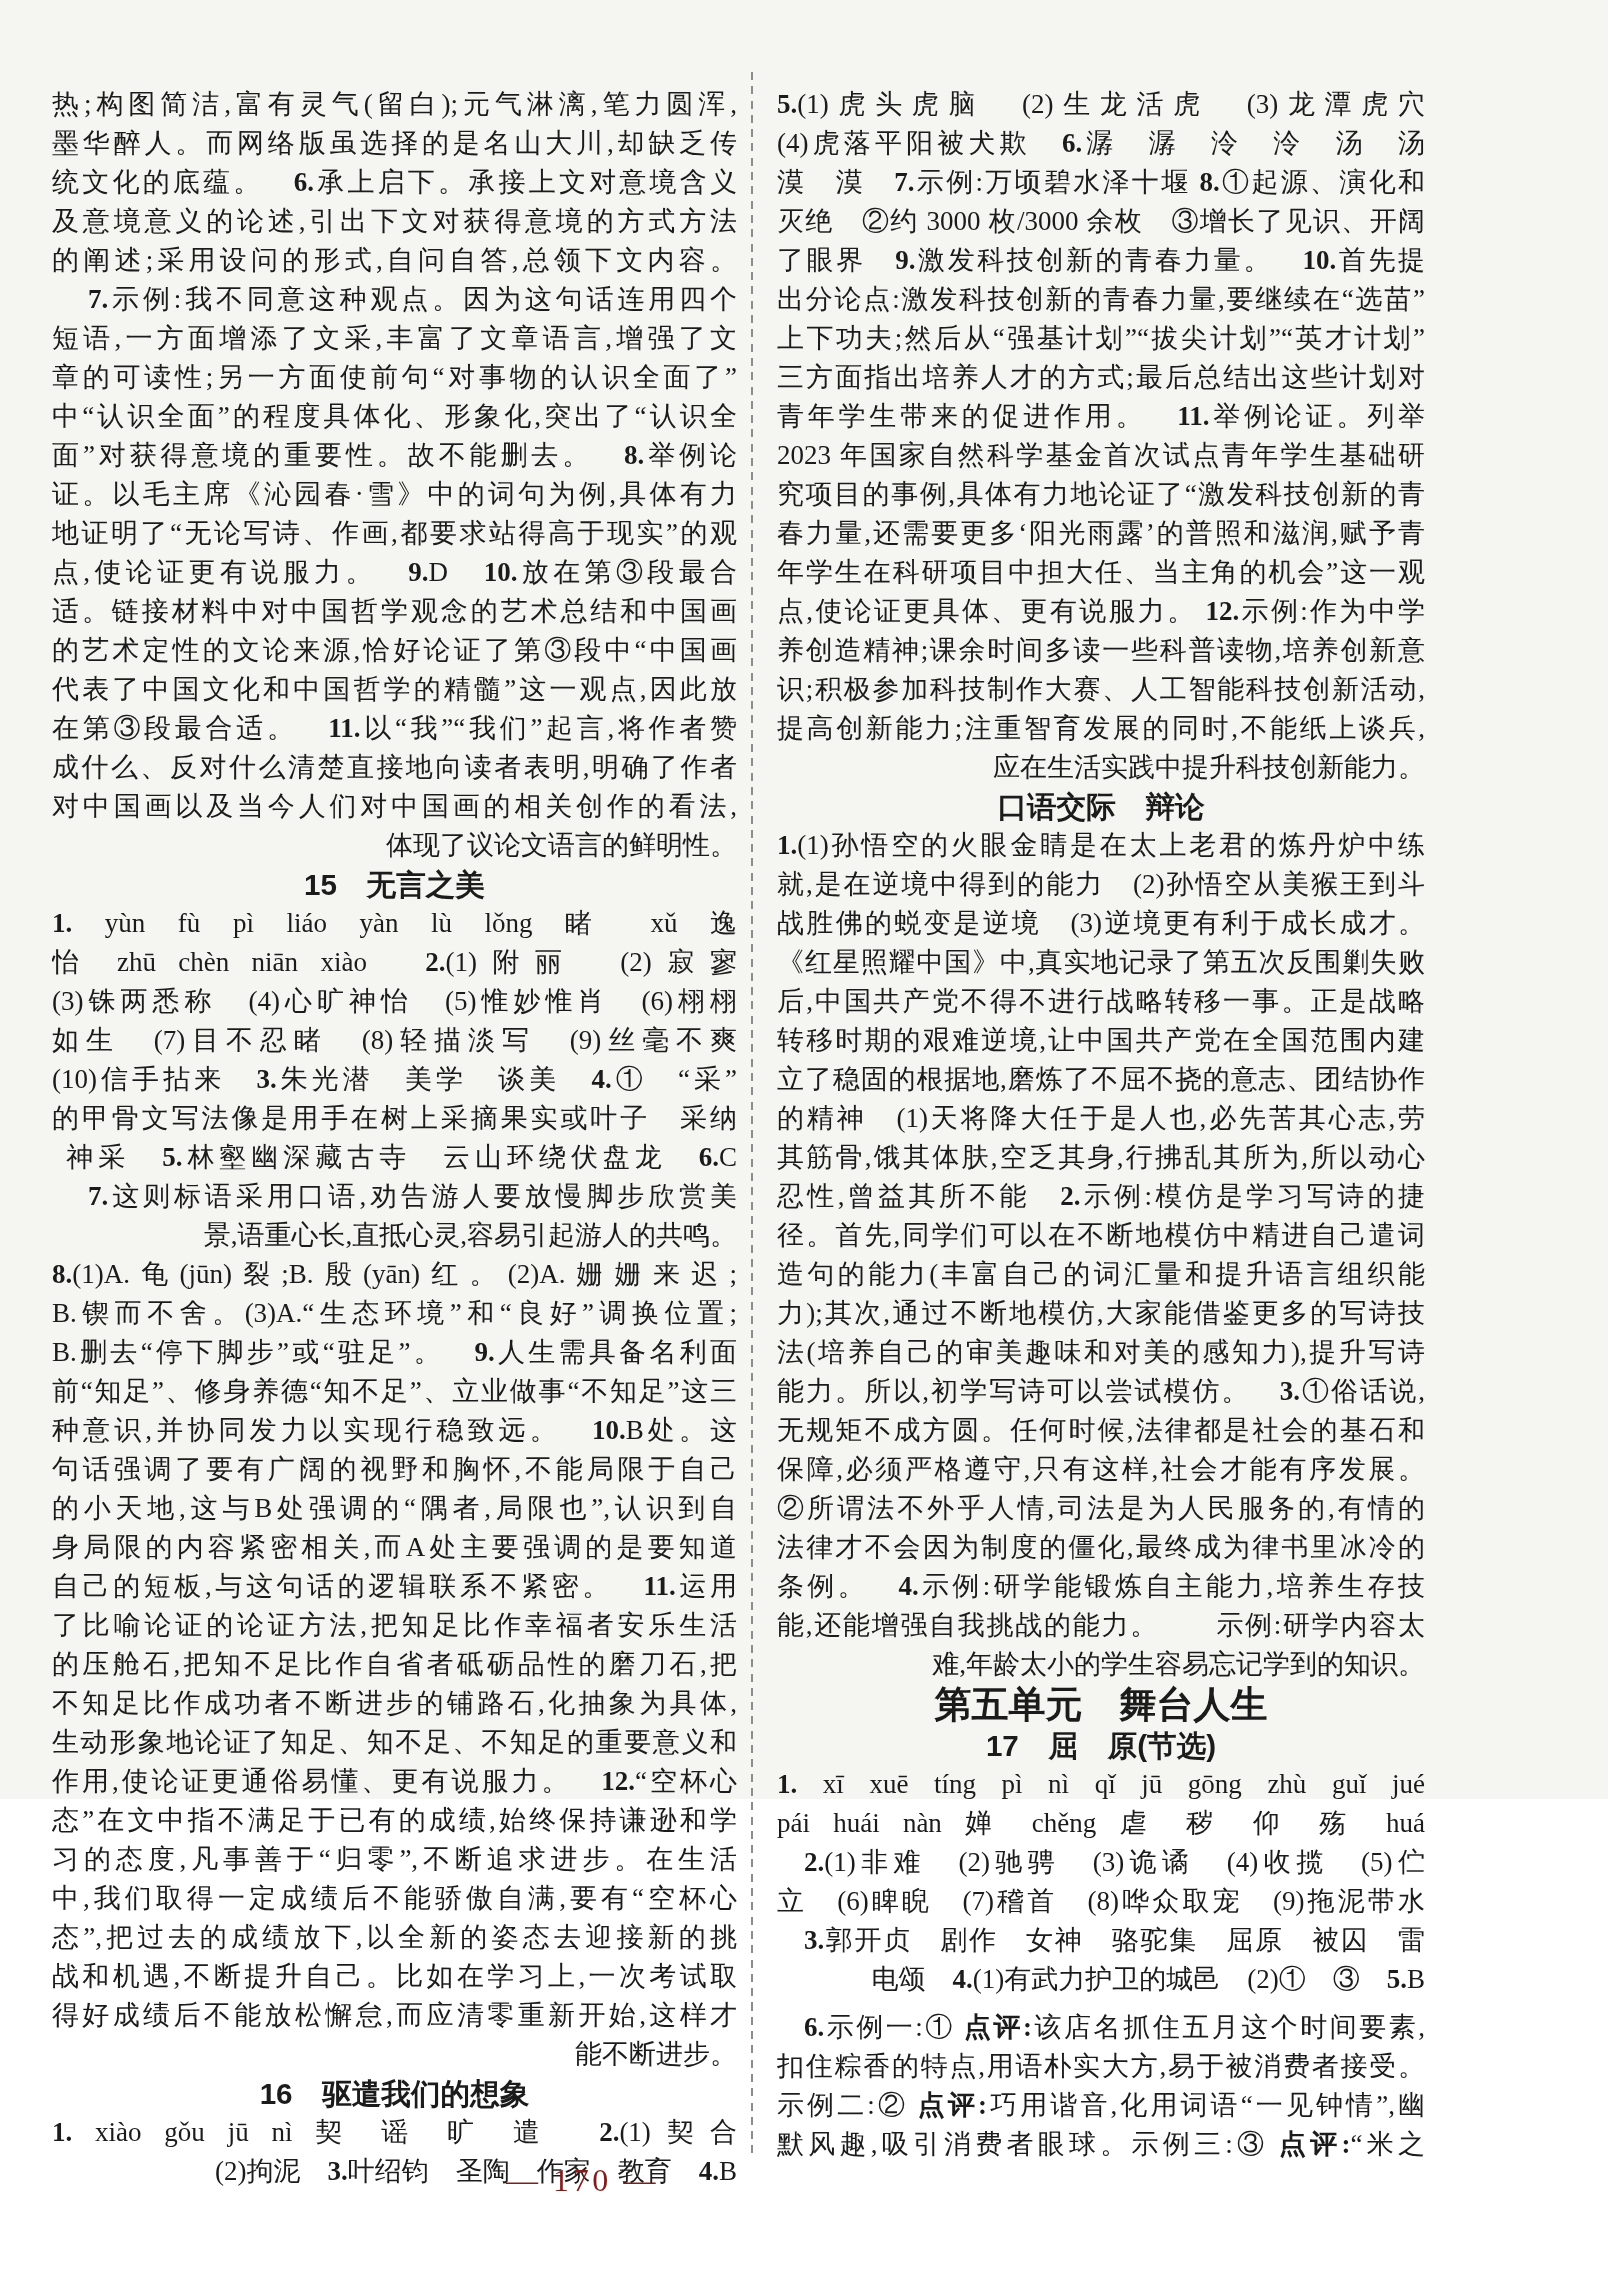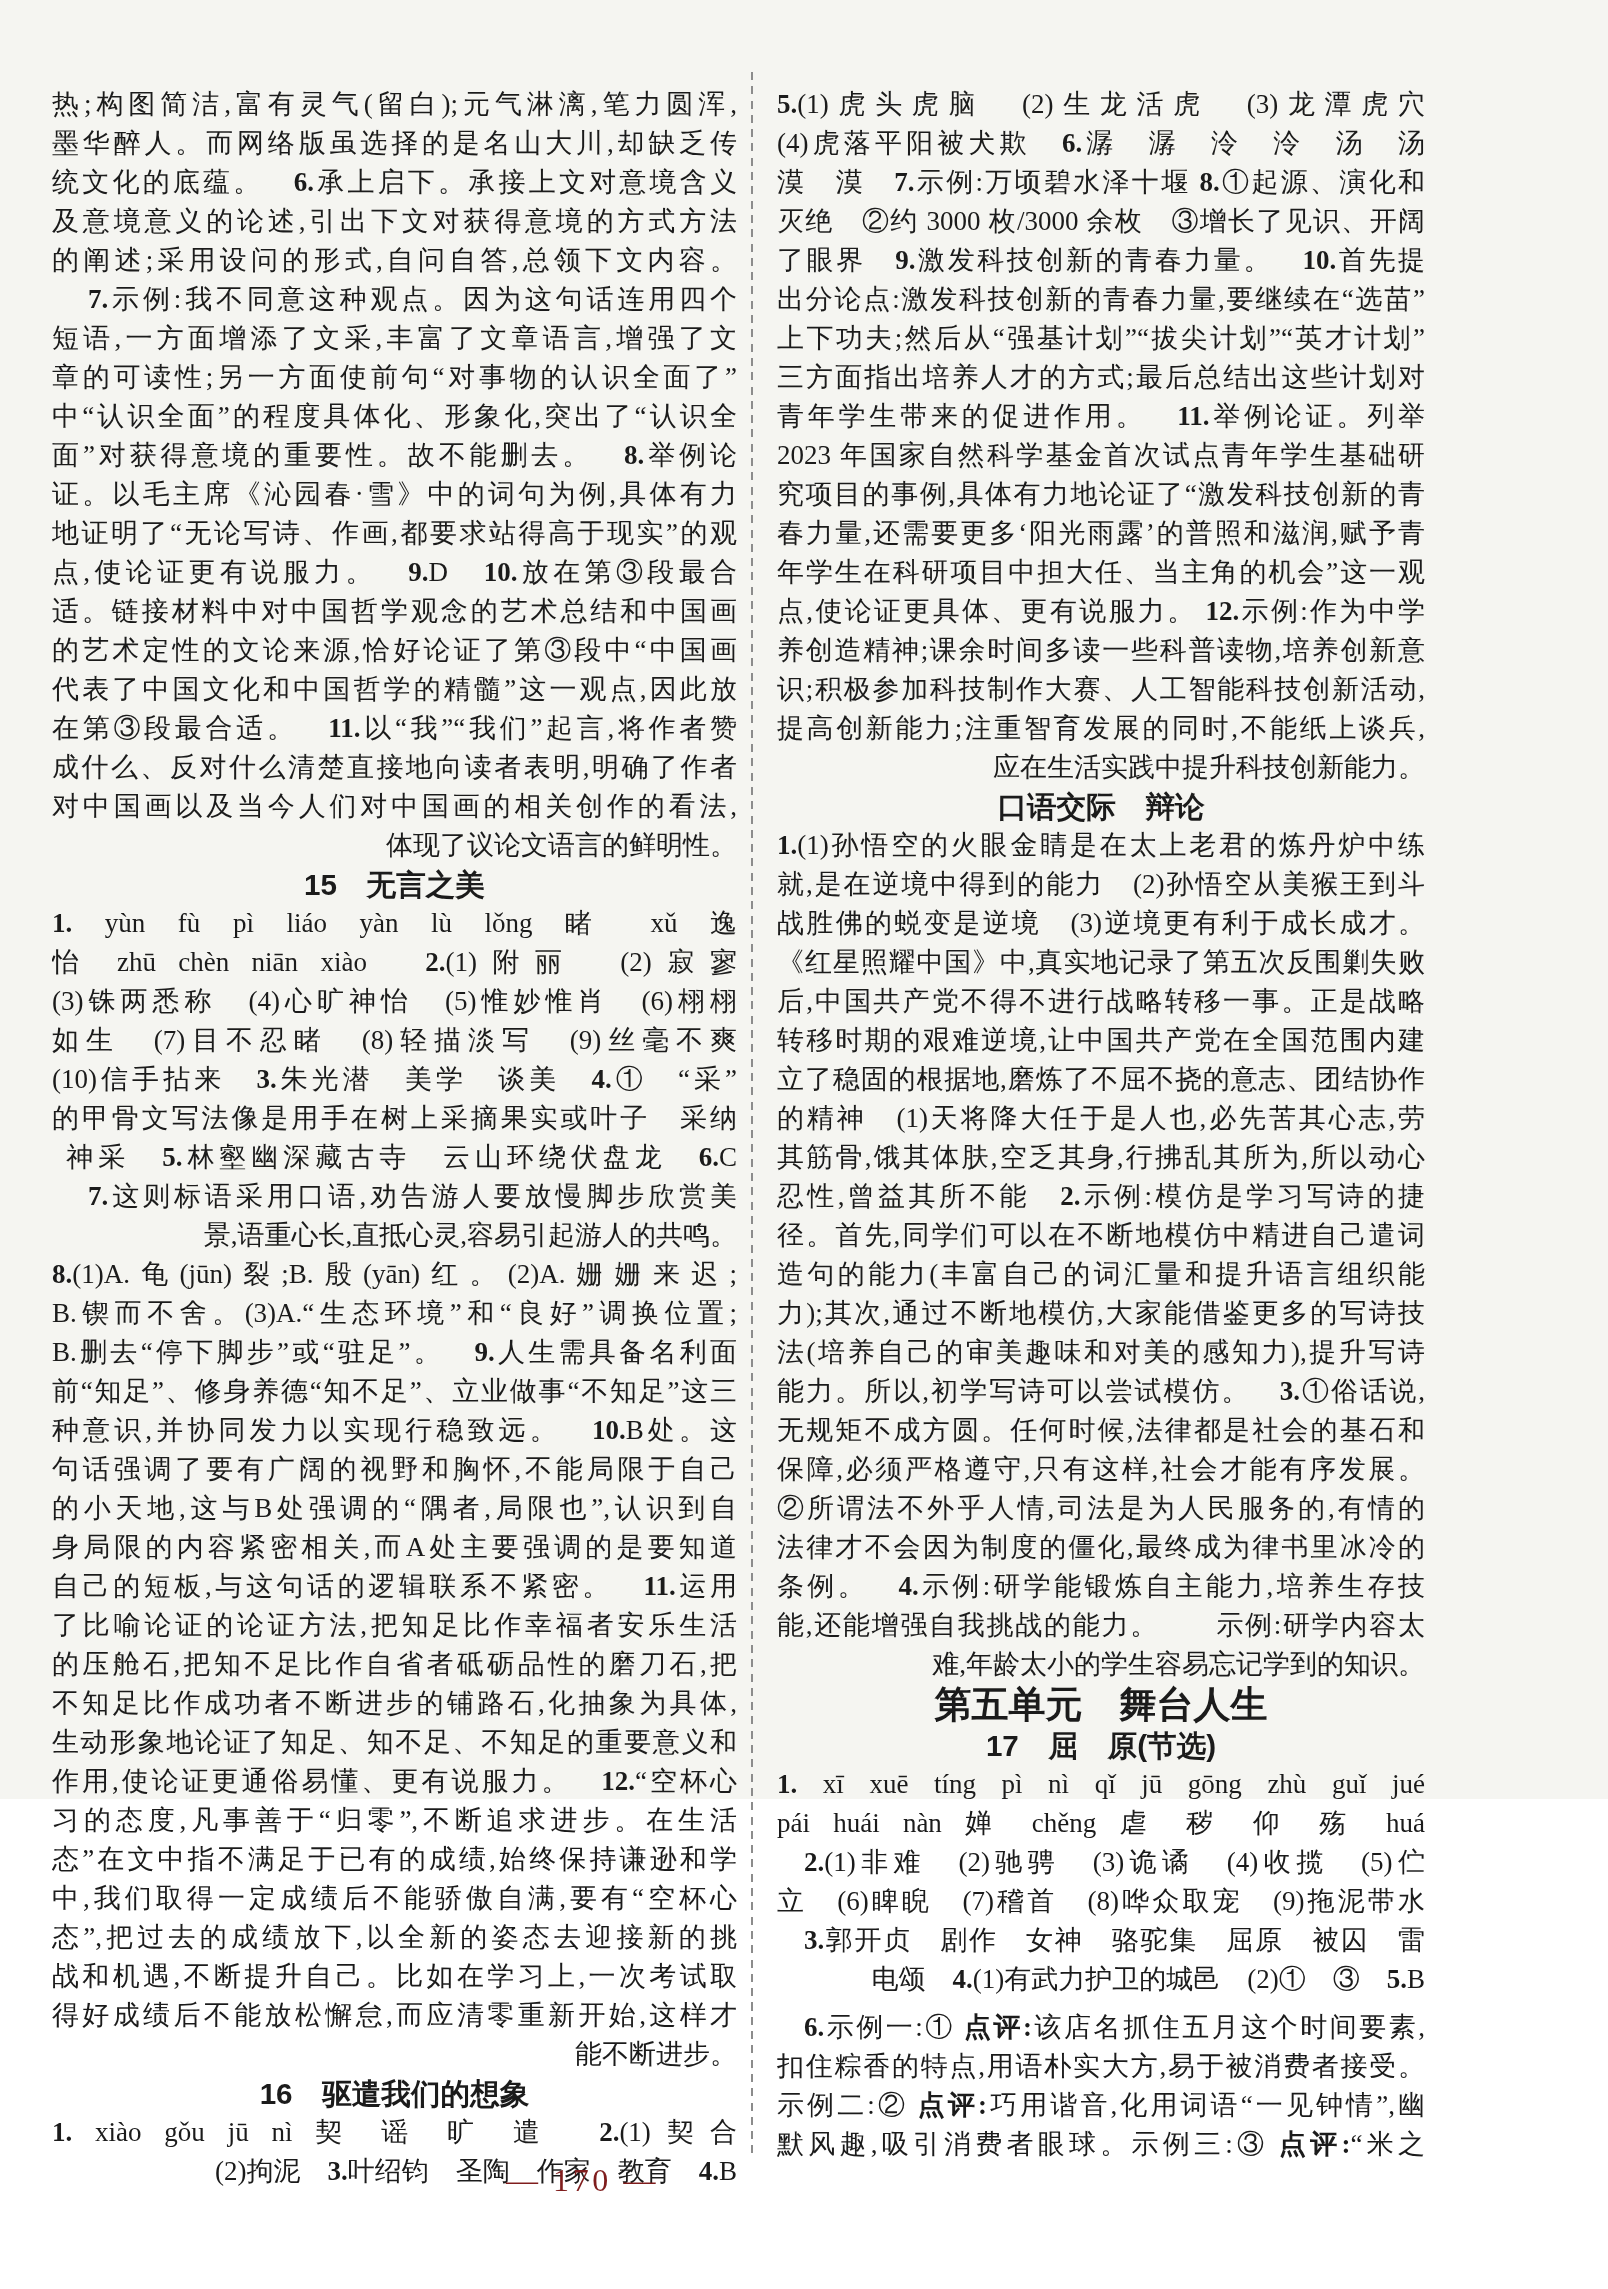--- a/index.html
+++ b/index.html
@@ -62,22 +62,22 @@
       <div class="line just">种意识,并协同发力以实现行稳致远。　<b>10.</b>B处。这</div>
       <div class="line just">句话强调了要有广阔的视野和胸怀,不能局限于自己</div>
       <div class="line just">的小天地,这与B处强调的“隅者,局限也”,认识到自</div>
       <div class="line just">身局限的内容紧密相关,而A处主要强调的是要知道</div>
       <div class="line just">自己的短板,与这句话的逻辑联系不紧密。　<b>11.</b>运用</div>
       <div class="line just">了比喻论证的论证方法,把知足比作幸福者安乐生活</div>
       <div class="line just">的压舱石,把知不足比作自省者砥砺品性的磨刀石,把</div>
       <div class="line just">不知足比作成功者不断进步的铺路石,化抽象为具体,</div>
       <div class="line just">生动形象地论证了知足、知不足、不知足的重要意义和</div>
       <div class="line just">作用,使论证更通俗易懂、更有说服力。　<b>12.</b>“空杯心</div>
+      <div class="line just">态”在文中指不满足于已有的成绩,始终保持谦逊和学</div>
       <div class="line just">习的态度,凡事善于“归零”,不断追求进步。在生活</div>
-      <div class="line just">态”在文中指不满足于已有的成绩,始终保持谦逊和学</div>
       <div class="line just">中,我们取得一定成绩后不能骄傲自满,要有“空杯心</div>
       <div class="line just">态”,把过去的成绩放下,以全新的姿态去迎接新的挑</div>
       <div class="line just">战和机遇,不断提升自己。比如在学习上,一次考试取</div>
       <div class="line just">得好成绩后不能放松懈怠,而应清零重新开始,这样才</div>
       <div class="line end">能不断进步。</div>
       <div class="line head">16　驱遣我们的想象</div>
       <div class="line just"><b>1.</b> xiào gǒu jū nì 契 谣 旷 遣　<b>2.</b>(1)契合</div>
       <div class="line end">(2)拘泥　<b>3.</b>叶绍钧　圣陶　作家　教育　<b>4.</b>B</div>
     </div>
   <div class="col col-right">

